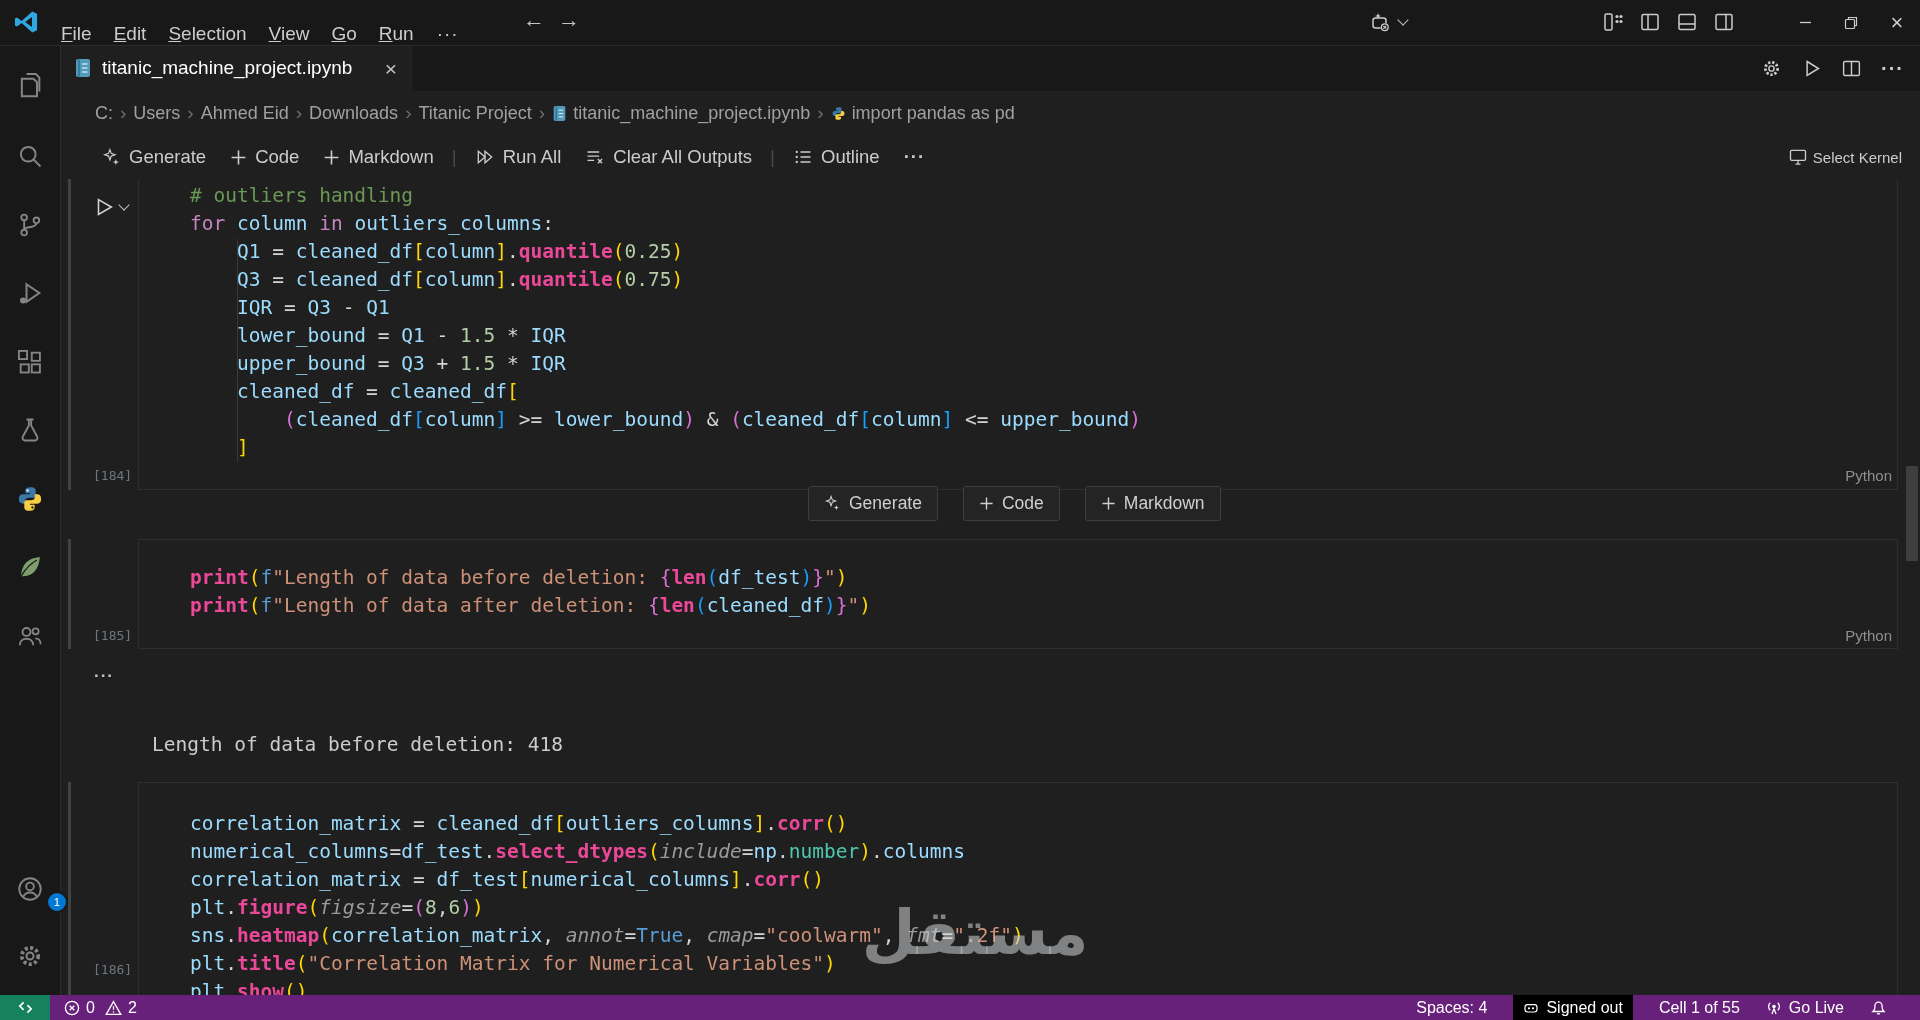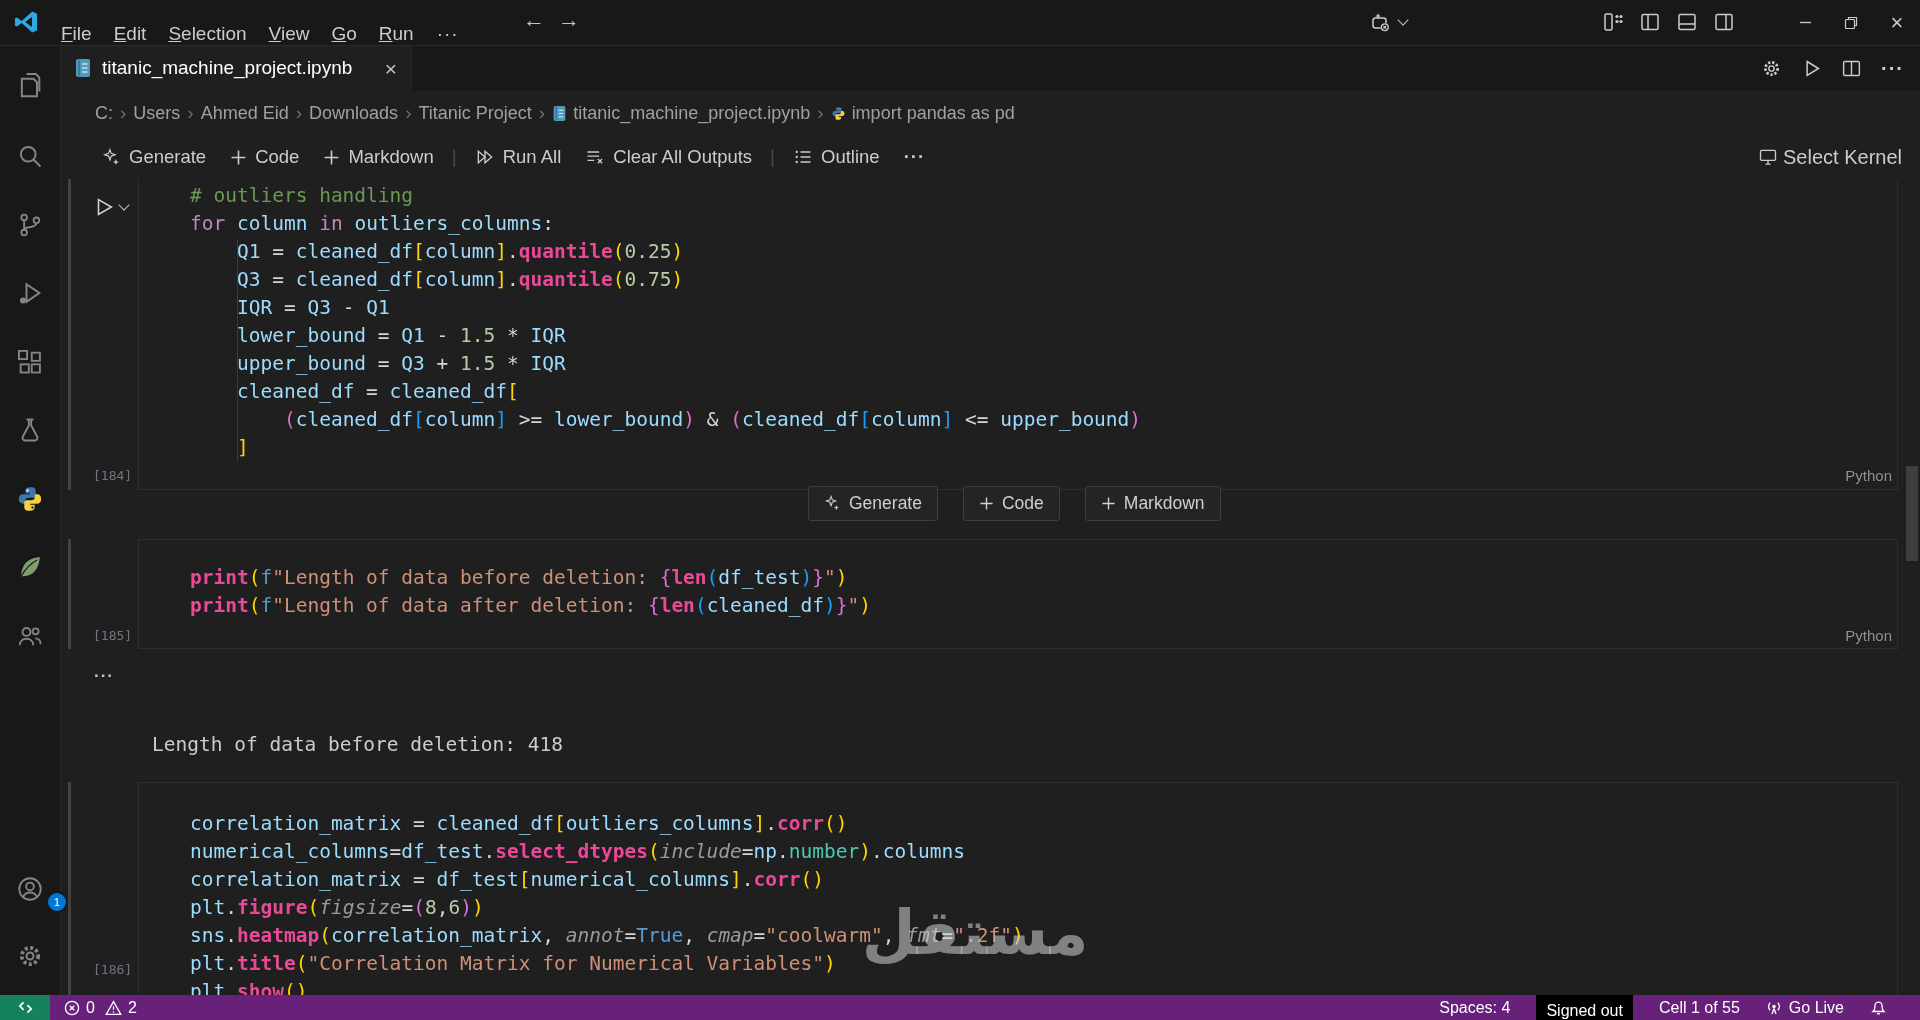--- a/index.html
+++ b/index.html
@@ -35,21 +35,21 @@
   
   .breadcrumbs{position:absolute;left:60px;top:91px;right:0;height:44px;background:#1f1f1f;display:flex;align-items:center;padding-left:35px;font-size:18px;color:#a0a0a0;white-space:nowrap;}
   .bc-sep{padding:0 7px;color:#707070;font-size:19px;}
   .bc-icon{margin-right:6px;display:inline-block;vertical-align:-2px;}
   .bc-item{display:flex;align-items:center;}
   
   .nbtoolbar{position:absolute;left:60px;top:135px;right:0;height:44px;background:#1f1f1f;display:flex;align-items:center;padding-left:30px;font-size:18.5px;color:#cccccc;}
   .nb-item{display:flex;align-items:center;gap:8px;padding:0 12px;}
   .nb-sep{color:#4a4a4a;padding:0 6px;font-size:19px;}
   .nb-more{padding:0 12px;letter-spacing:1px;font-weight:bold;color:#cccccc;}
-  .select-kernel{position:absolute;right:18px;top:0;height:44px;display:flex;align-items:center;gap:5px;font-size:20px;color:#cccccc;}
+  .select-kernel{position:absolute;right:18px;top:0;height:44px;display:flex;align-items:center;gap:5px;font-size:15px;color:#cccccc;}
   
   .content{position:absolute;left:60px;top:179px;right:0;bottom:25px;background:#1f1f1f;overflow:hidden;z-index:1;padding-left:45px;}
   .fbar{position:absolute;left:8px;width:3px;background:#424242;}
   .cell{position:absolute;left:78px;width:1760px;border:1px solid #2e2e2e;box-sizing:border-box;background:#1f1f1f;}
   .code{font-family:"DejaVu Sans Mono",monospace;font-size:19.5px;line-height:28px;white-space:pre;color:#d4d4d4;}
   .cl{height:28px;}
   .tk-cm{color:#6A9955;}
   .tk-kw{color:#C586C0;}
   .tk-v{color:#9CDCFE;}
   .tk-fn{color:#ec4899;font-weight:bold;}
@@ -75,21 +75,21 @@
   .wm-ar{font-size:62px;line-height:74px;font-weight:bold;font-family:"DejaVu Sans",sans-serif;margin-top:20px;}
   .wm-en{font-size:37px;line-height:40px;font-weight:bold;font-family:"DejaVu Sans",sans-serif;letter-spacing:1px;}
   
   .scroll-thumb{position:absolute;right:2px;top:466px;width:12px;height:95px;background:rgba(121,121,121,0.35);z-index:8;}
   
   .statusbar{position:absolute;left:0;right:0;bottom:0;height:25px;display:flex;align-items:center;color:#ffffff;font-size:16px;z-index:30;}
   .sb-remote{width:50px;height:25px;display:flex;align-items:center;justify-content:center;}
   .sb-left{display:flex;align-items:center;gap:6px;margin-left:14px;}
   .sb-right{margin-left:auto;display:flex;align-items:center;gap:26px;padding-right:33px;height:25px;}
   .sb-item{display:flex;align-items:center;gap:7px;height:25px;}
-  .sb-pill{background:#000000;height:25px;display:flex;align-items:center;gap:7px;padding:0 10px;flex-direction:column;}
+  .sb-pill{background:#000000;height:25px;display:flex;align-items:center;gap:7px;padding:0 10px;}
 </style>
 </head>
 <body>
 
 <div class="titlebar">
   <span class="logo">
     <svg width="26" height="26" viewBox="0 0 24 24">
         <path fill="#2fa8e1" d="M17.8 2.2L8 11.1 3.7 7.8l-1.9.9v6.6l1.9.9L8 12.9l9.8 8.9 4.4-2.1V4.3L17.8 2.2zM17.5 7.4v9.2L11.3 12l6.2-4.6z"></path>
       </svg>
   </span>

